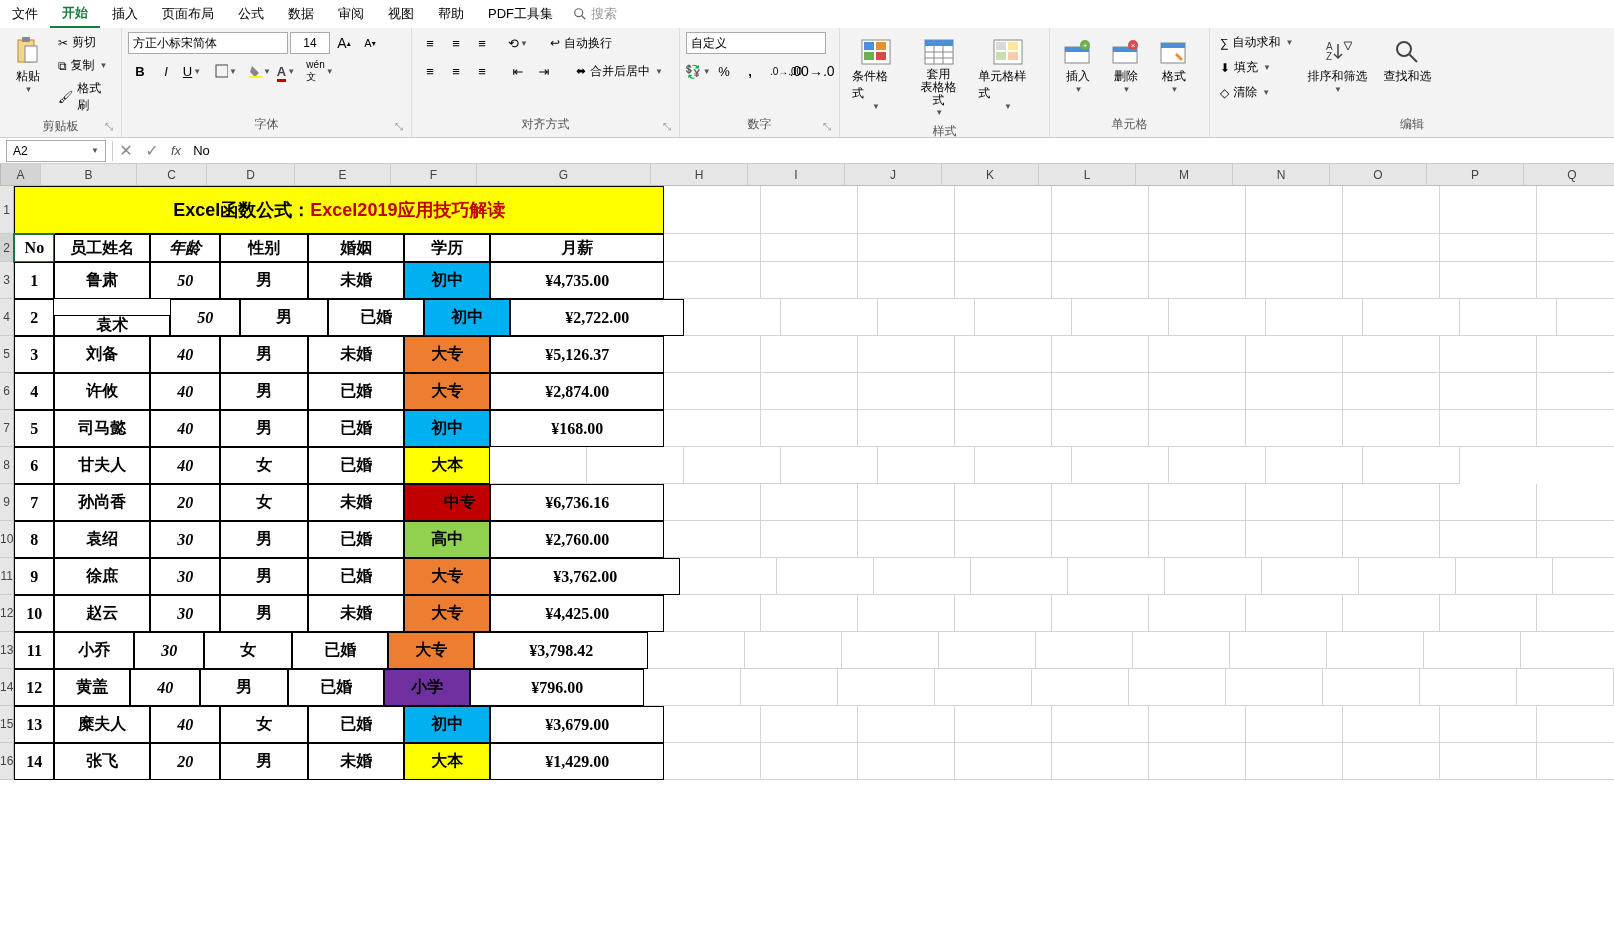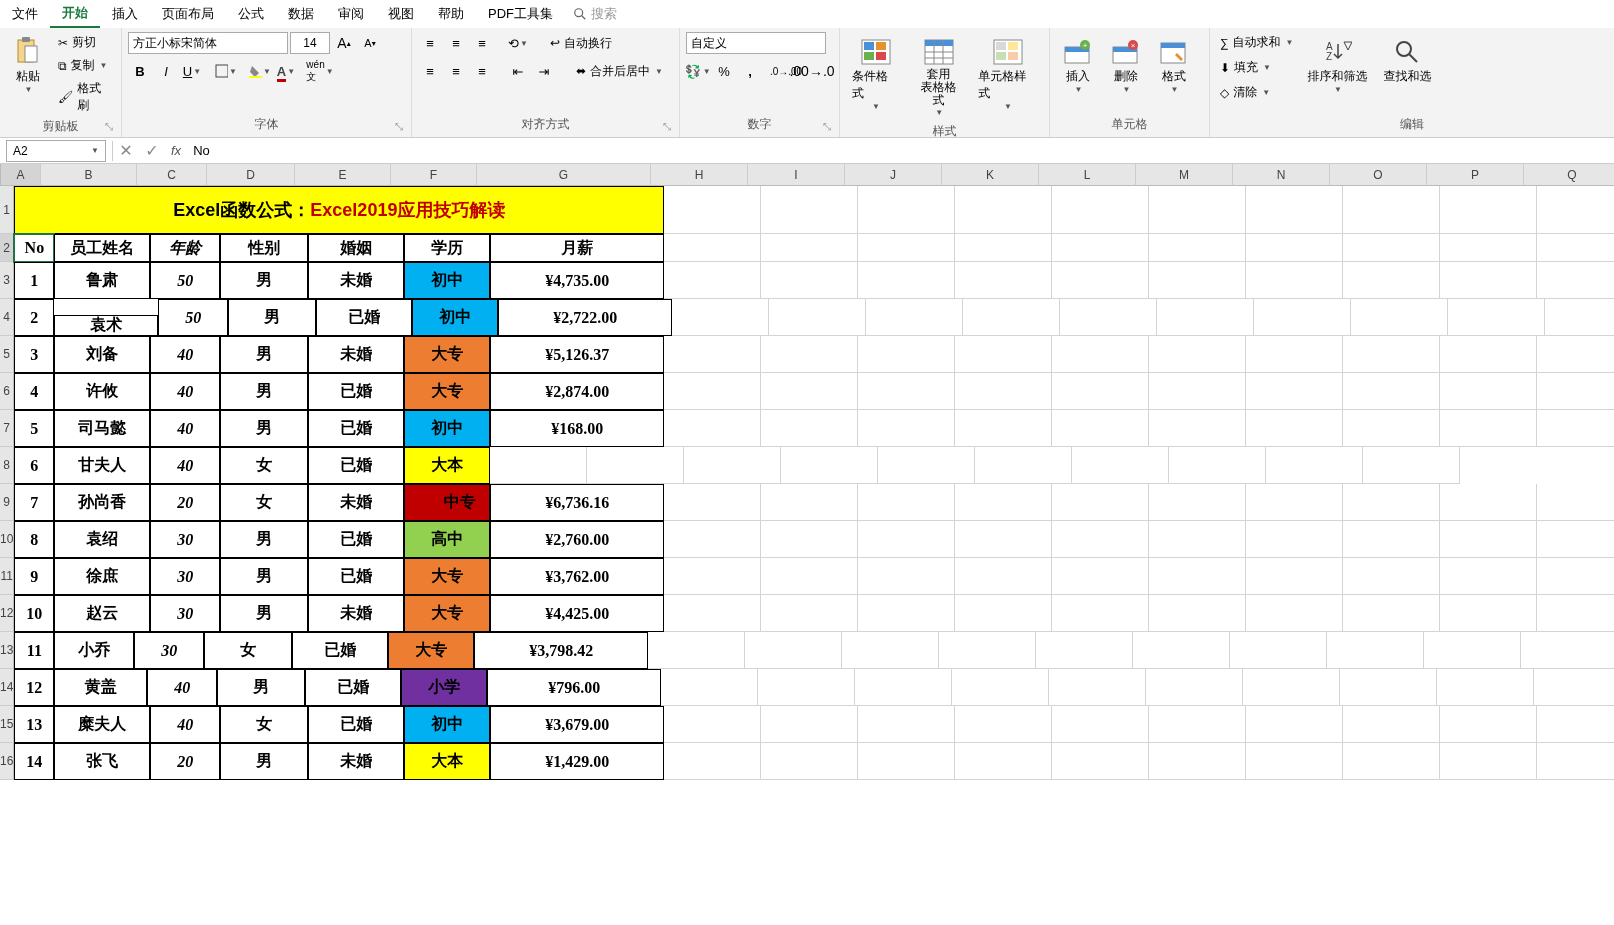--- a/index.html
+++ b/index.html
@@ -470,21 +470,21 @@
           <div class="cell cK" style="width: 97px;"></div>
           <div class="cell cL" style="width: 97px;"></div>
           <div class="cell cM" style="width: 97px;"></div>
           <div class="cell cN" style="width: 97px;"></div>
           <div class="cell cO" style="width: 97px;"></div>
           <div class="cell cP" style="width: 97px;"></div>
           <div class="cell cQ" style="width: 97px;"></div>
         </div>
         <div class="cell-row">
           <div class="cell data cA" style="width: 40px;">2</div>
-          <div class="cell data cB" style="width: 104px; margin-top: 16px;">袁术</div>
+          <div class="cell data cB" style="width: 116px; margin-top: 16px;">袁术</div>
           <div class="cell data cC" style="width: 70px;">50</div>
           <div class="cell data cD" style="width: 88px;">男</div>
           <div class="cell data cE" style="width: 96px;">已婚</div>
           <div class="cell data cF edu-cyan" style="width: 86px;">初中</div>
           <div class="cell data cG" style="width: 174px;">¥2,722.00</div>
           <div class="cell cH" style="width: 97px;"></div>
           <div class="cell cI" style="width: 97px;"></div>
           <div class="cell cJ" style="width: 97px;"></div>
           <div class="cell cK" style="width: 97px;"></div>
           <div class="cell cL" style="width: 97px;"></div>
@@ -607,21 +607,21 @@
           <div class="cell cP" style="width: 97px;"></div>
           <div class="cell cQ" style="width: 97px;"></div>
         </div>
         <div class="cell-row">
           <div class="cell data cA" style="width: 40px;">9</div>
           <div class="cell data cB" style="width: 96px;">徐庶</div>
           <div class="cell data cC" style="width: 70px;">30</div>
           <div class="cell data cD" style="width: 88px;">男</div>
           <div class="cell data cE" style="width: 96px;">已婚</div>
           <div class="cell data cF edu-orange" style="width: 86px;">大专</div>
-          <div class="cell data cG" style="width: 174px;">¥3,762.00</div>
+          <div class="cell data cG" style="width: 190px;">¥3,762.00</div>
           <div class="cell cH" style="width: 97px;"></div>
           <div class="cell cI" style="width: 97px;"></div>
           <div class="cell cJ" style="width: 97px;"></div>
           <div class="cell cK" style="width: 97px;"></div>
           <div class="cell cL" style="width: 97px;"></div>
           <div class="cell cM" style="width: 97px;"></div>
           <div class="cell cN" style="width: 97px;"></div>
           <div class="cell cO" style="width: 97px;"></div>
           <div class="cell cP" style="width: 97px;"></div>
           <div class="cell cQ" style="width: 97px;"></div>
@@ -659,21 +659,21 @@
           <div class="cell cK" style="width: 97px;"></div>
           <div class="cell cL" style="width: 97px;"></div>
           <div class="cell cM" style="width: 97px;"></div>
           <div class="cell cN" style="width: 97px;"></div>
           <div class="cell cO" style="width: 97px;"></div>
           <div class="cell cP" style="width: 97px;"></div>
           <div class="cell cQ" style="width: 97px;"></div>
         </div>
         <div class="cell-row">
           <div class="cell data cA" style="width: 40px;">12</div>
-          <div class="cell data cB" style="width: 93px;">黄盖</div>
+          <div class="cell data cB" style="width: 76px;">黄盖</div>
           <div class="cell data cC" style="width: 70px;">40</div>
           <div class="cell data cD" style="width: 88px;">男</div>
           <div class="cell data cE" style="width: 96px;">已婚</div>
           <div class="cell data cF edu-purple" style="width: 86px;">小学</div>
           <div class="cell data cG" style="width: 174px;">¥796.00</div>
           <div class="cell cH" style="width: 97px;"></div>
           <div class="cell cI" style="width: 97px;"></div>
           <div class="cell cJ" style="width: 97px;"></div>
           <div class="cell cK" style="width: 97px;"></div>
           <div class="cell cL" style="width: 97px;"></div>

